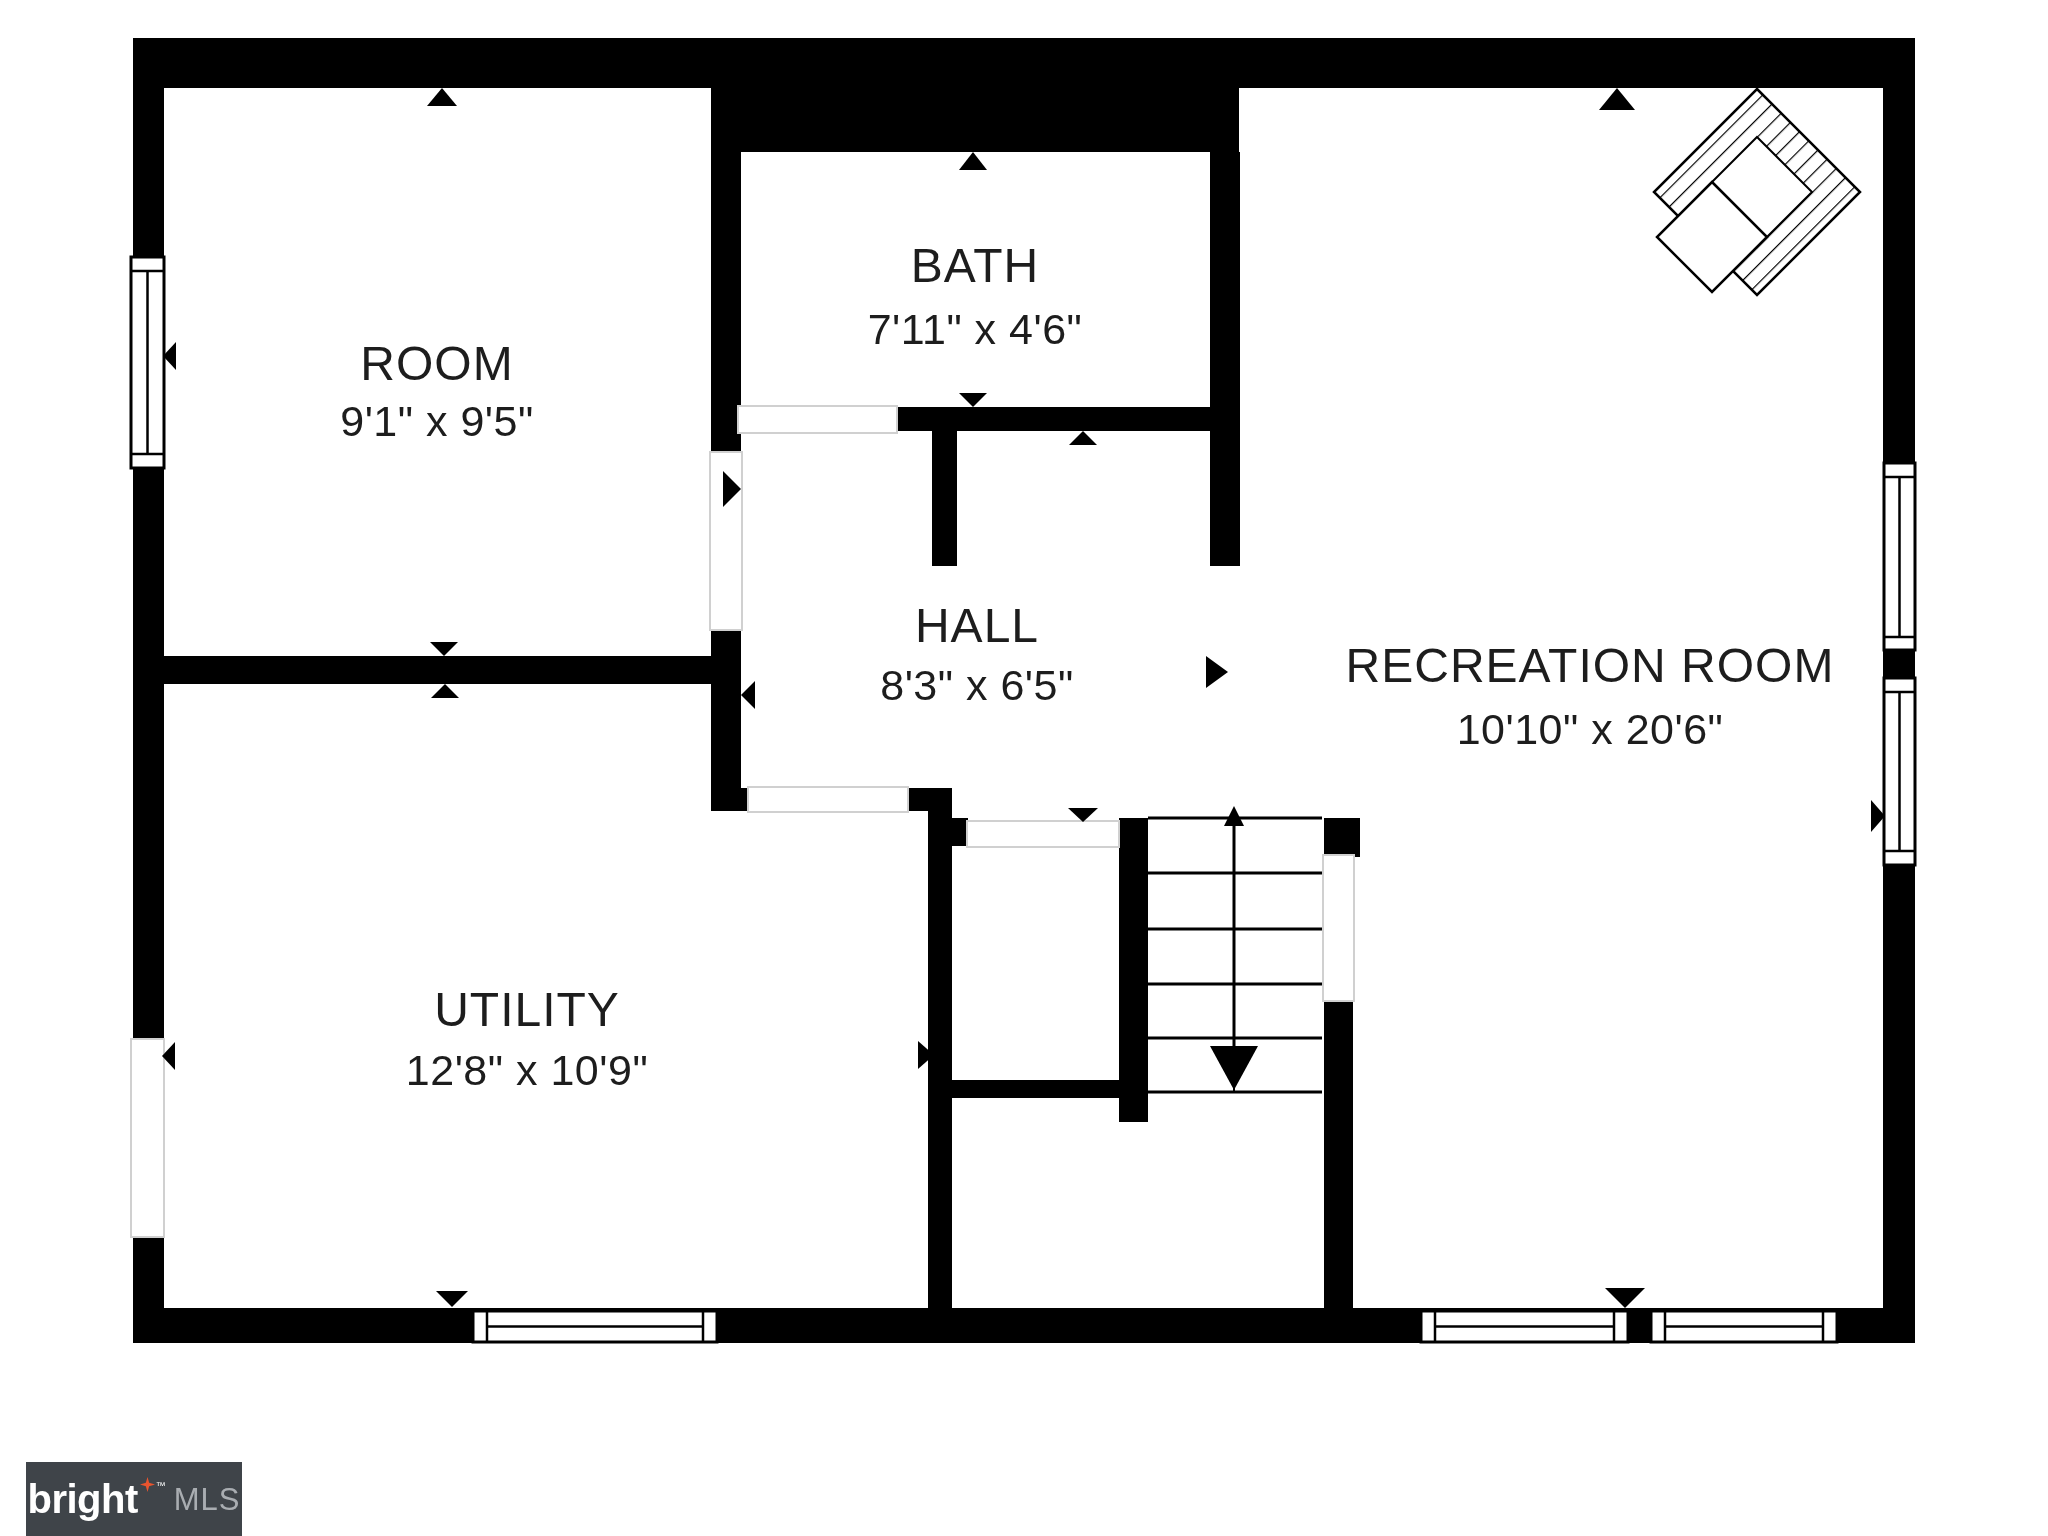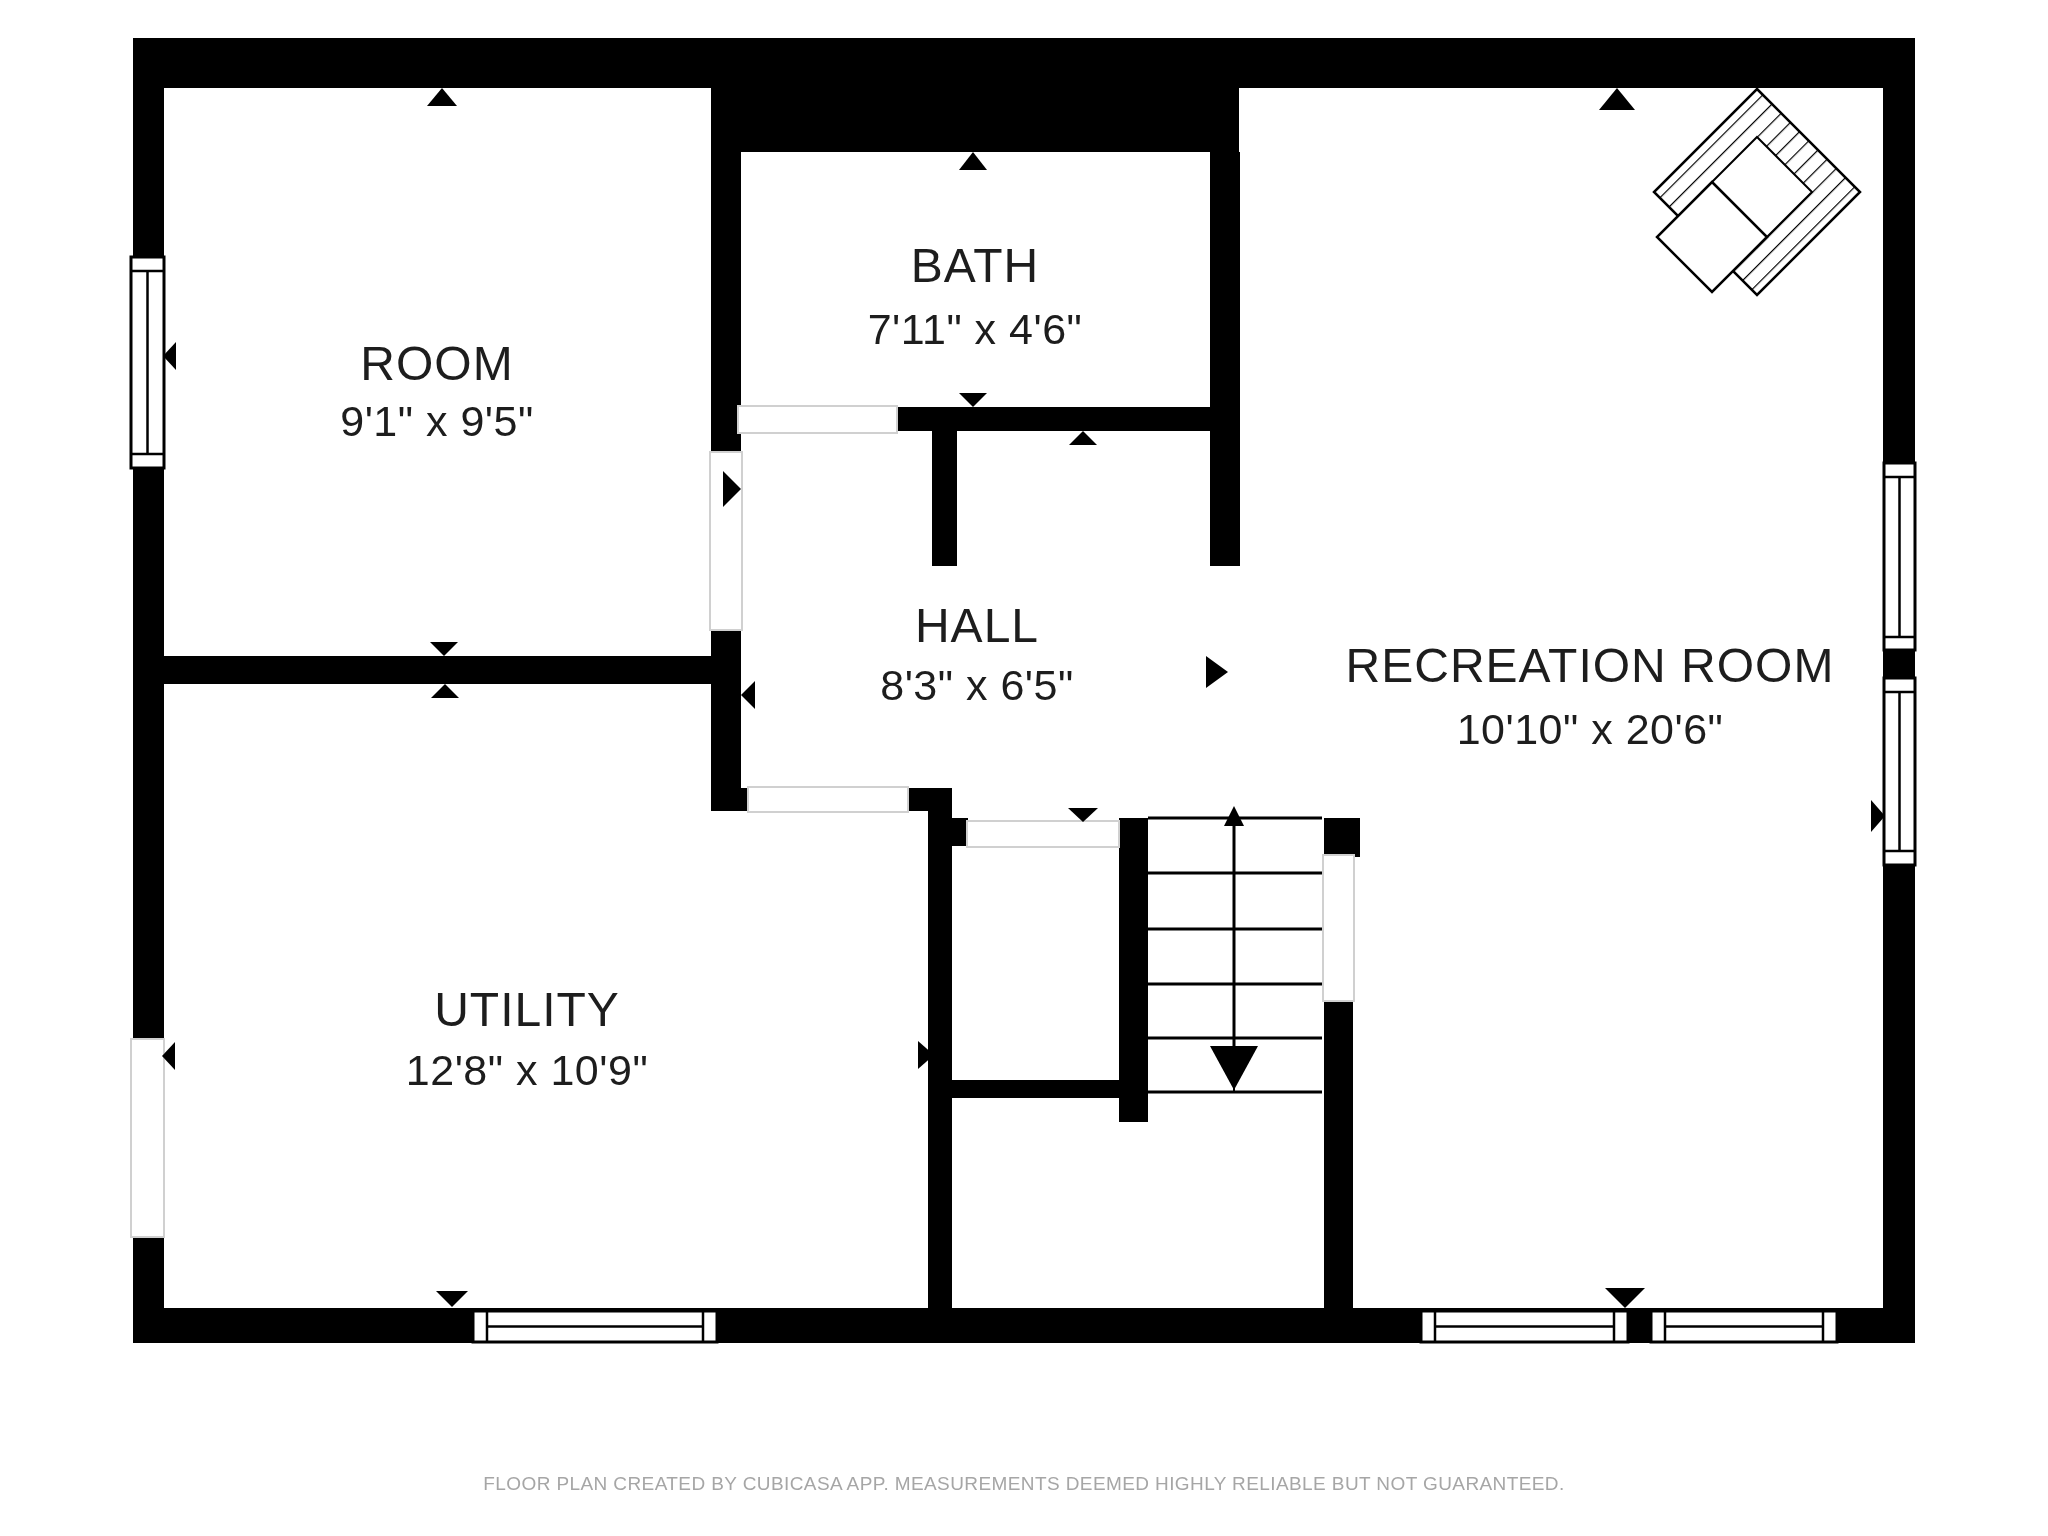--- a/index.html
+++ b/index.html
@@ -166,16 +166,25 @@
         <text class="room-dims" x="1590" y="729" dominant-baseline="central">10'10" x 20'6"</text>
       </g>
       <g>
         <text class="room-name" x="527" y="1009" dominant-baseline="central">UTILITY</text>
         <text class="room-dims" x="527" y="1070" dominant-baseline="central">12'8" x 10'9"</text>
       </g>
     </g>
   </svg>
 
   
-  <div id="footer-disclaimer">FLOOR PLAN CREATED BY CUBICASA APP. MEASUREMENTS DEEMED HIGHLY RELIABLE BUT NOT GUARANTEED.</div>
 
+  <div id="brand-logo">
+    <span class="brand">bright</span>
+    <span class="star">
+      <svg width="15" height="15" viewBox="0 0 100 100">
+        <polygon points="50,0 61,39 100,50 61,61 50,100 39,61 0,50 39,39" fill="#e8542e"></polygon>
+      </svg>
+    </span>
+    <span class="tm">™</span>
+    <span class="mls">MLS</span>
+  </div>
 
 </div>
 
 </body></html>

